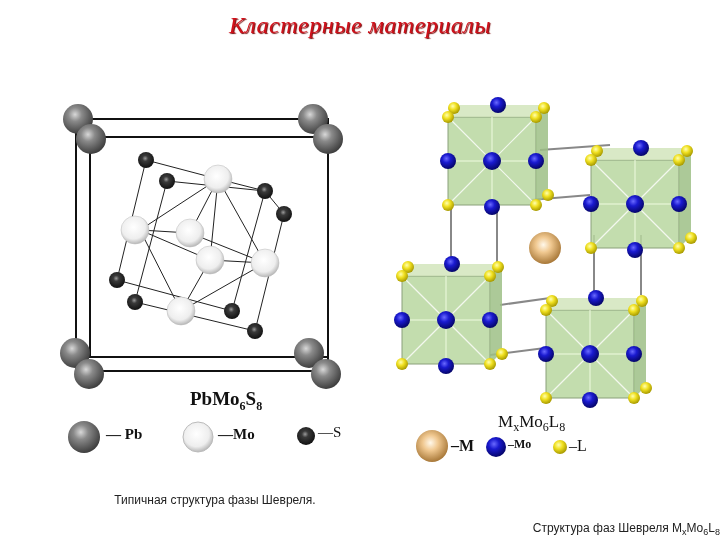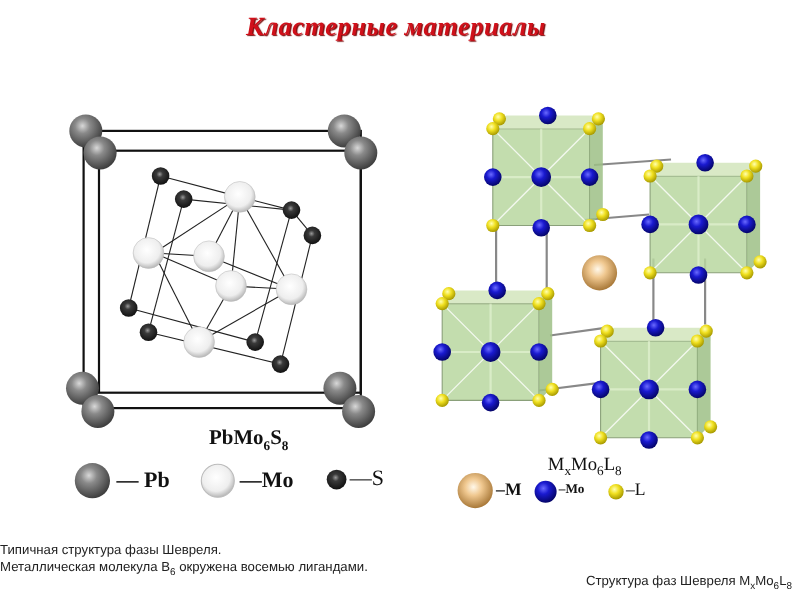--- a/index.html
+++ b/index.html
@@ -1,29 +1,29 @@
 <!DOCTYPE html>
 <html><head>
 <meta charset="utf-8">
 <style>
   html, body { margin: 0; padding: 0; background: #ffffff; }
   body { width: 720px; height: 540px; position: relative; overflow: hidden; font-family: "Liberation Sans", sans-serif; }
   .title {
     position: absolute; left: 0; top: 12px; width: 720px; text-align: center;
-    font-family: "Liberation Serif", serif; font-style: italic; font-weight: bold;
+    font-family: "Liberation Serif", serif; font-style: italic; font-weight: normal;
     font-size: 24px; color: #d0101a; text-shadow: 1px 1px 1px #7a0a0a; letter-spacing: 0.5px;
   }
   svg.struct { position: absolute; left: 0; top: 0; }
   .formula {
     position: absolute; font-family: "Liberation Serif", serif; font-weight: bold; color: #111;
   }
   .formula sub { font-size: 12px; }
-  .legend-label { position: absolute; font-family: "Liberation Serif", serif; font-weight: bold; font-size: 20px; color: #111; }
+  .legend-label { position: absolute; font-family: "Liberation Serif", serif; font-weight: bold; font-size: 15px; color: #111; }
   .caption {
-    position: absolute; font-family: "Liberation Sans", sans-serif; font-size: 12px; color: #222; line-height: 15px;
+    position: absolute; font-family: "Liberation Sans", sans-serif; font-size: 12px; color: #222; text-align: center; line-height: 15px;
   }
   .caption sub { font-size: 9px; }
 </style>
 </head>
 <body>
 
 <div class="title">Кластерные материалы</div>
 
 <svg class="struct" width="720" height="540" viewBox="0 0 720 540">
   <defs>
@@ -174,18 +174,17 @@
 <div class="formula" style="left:498px; top:412px; font-size:17px; font-weight:normal;">
   <span>M</span><sub>x</sub><span>Mo</span><sub>6</sub><span>L</span><sub>8</sub>
 </div>
 
 <div class="legend-label" style="left:451px; top:437px; font-size:16px;">–M</div>
 <div class="legend-label" style="left:508px; top:437px; font-size:12px;">–Mo</div>
 <div class="legend-label" style="left:569px; top:437px; font-size:16px; font-weight:normal;">–L</div>
 
 <div class="caption" style="left:0px; top:493px; width:430px;">
   <div>Типичная структура фазы Шевреля.</div>
-  <div><span>Металлическая молекула B</span><sub>6</sub><span> окружена восемью лигандами.</span></div>
 </div>
 
 <div class="caption" style="left:485px; top:521px; width:235px; text-align:right;">
   <span>Структура фаз Шевреля M</span><sub>x</sub><span>Mo</span><sub>6</sub><span>L</span><sub>8</sub>
 </div>
 
 </body></html>

